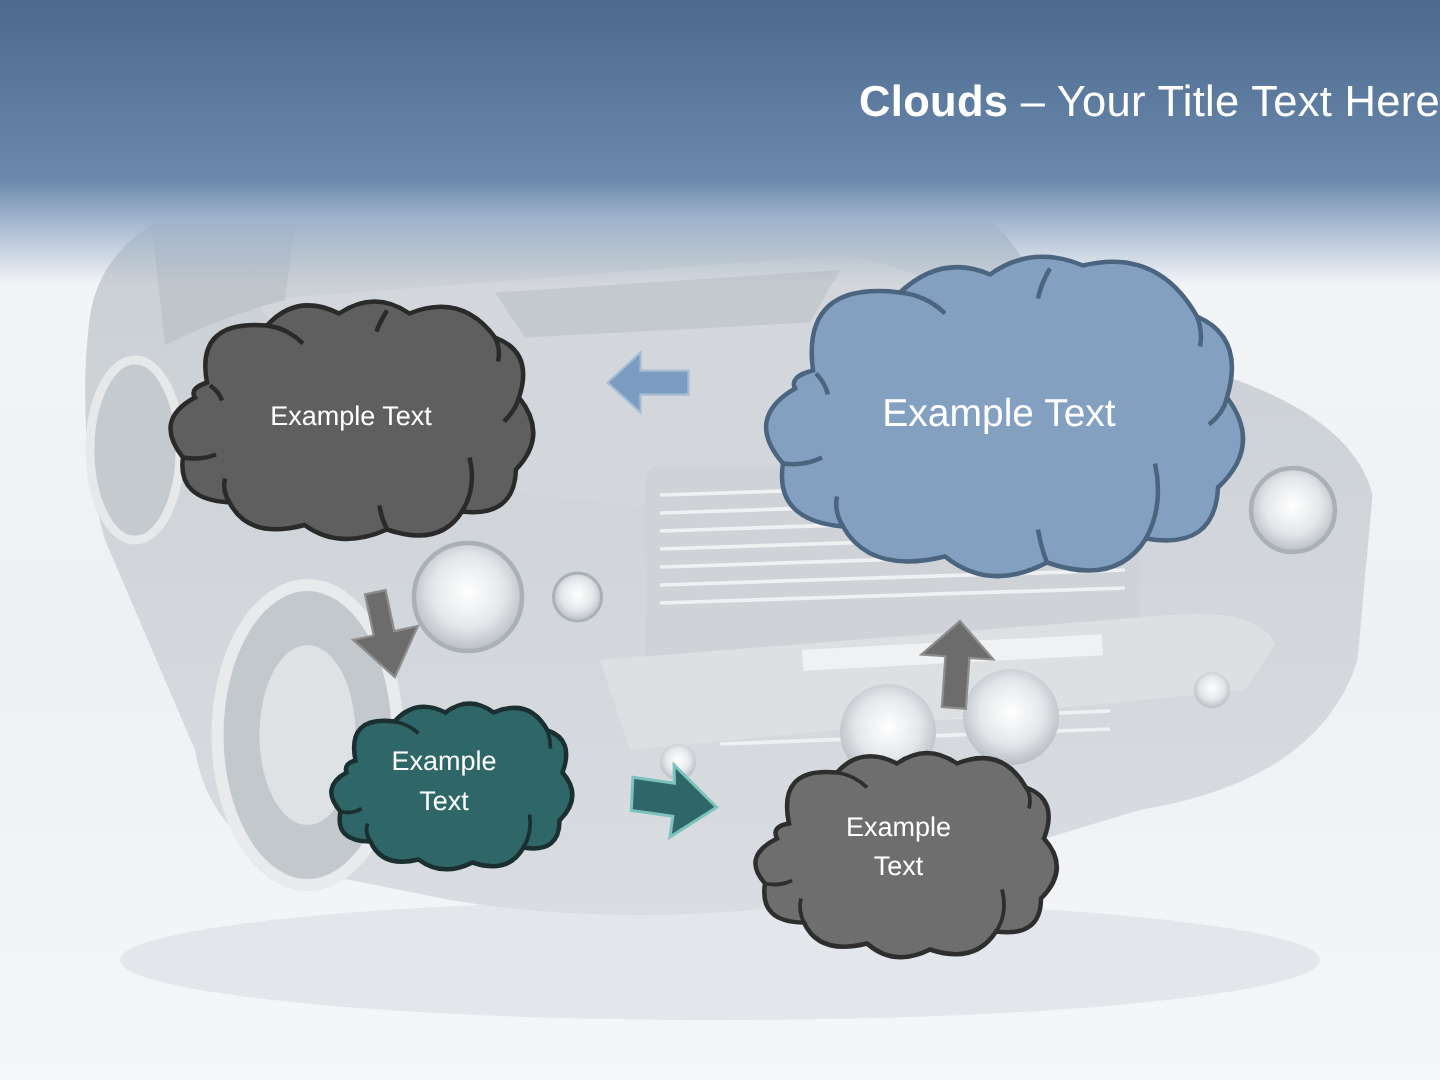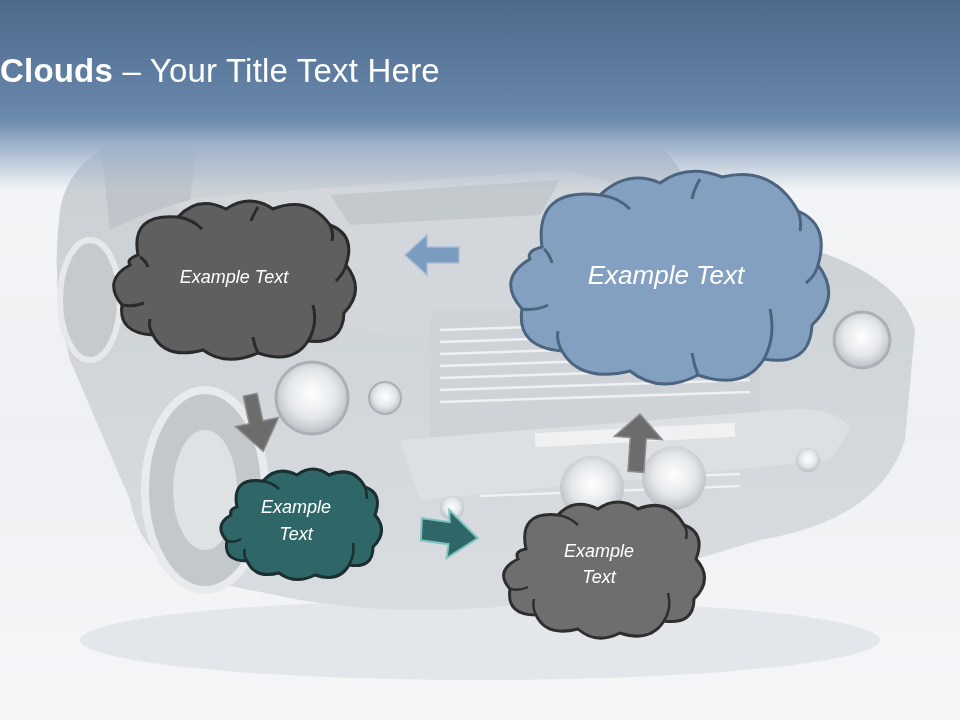--- a/index.html
+++ b/index.html
@@ -2,29 +2,29 @@
 <html><head>
 <meta charset="utf-8">
 <style>
   html, body { margin:0; padding:0; }
   body { width:960px; height:720px; position:relative; overflow:hidden;
          font-family:"Liberation Sans", sans-serif; background:#f3f5f8; }
   .slide { position:absolute; inset:0; overflow:hidden;
            background: linear-gradient(#f6f7f9 0%, #eef0f3 60%, #f4f6f8 100%); }
   .header { position:absolute; left:0; top:0; width:960px; height:190px;
             background: linear-gradient(#4d6a8c 0px, #6a89ad 120px, #9fb3cb 145px, rgba(240,243,247,0.0) 190px); z-index:2; }
-  .title { position:absolute; left:0; top:52px; width:960px; text-align:left;
-           color:#ffffff; font-size:33px; z-index:3; letter-spacing:0.2px; }
+  .title { position:absolute; left:0; top:52px; width:960px; text-align:right;
+           color:#ffffff; font-size:29px; z-index:3; letter-spacing:0.2px; }
   .title b { font-weight:bold; }
   .car { position:absolute; left:0; top:0; width:960px; height:720px; z-index:1; }
   .cloud { position:absolute; z-index:4; }
   .cloud svg { position:absolute; left:0; top:0; width:100%; height:100%; overflow:visible; }
   .cloud .txt { position:absolute; left:0; top:0; width:100%; height:100%;
                 display:flex; align-items:center; justify-content:center; text-align:center;
-                color:#ffffff; font-style:italic; z-index:2; line-height:1.45; }
+                color:#ffffff; z-index:2; line-height:1.45; }
   .arrow { position:absolute; z-index:4; }
 </style>
 </head>
 <body>
 
 <div class="slide">
 
   <svg class="car" viewBox="0 0 960 720">
     <defs>
       <radialGradient id="lamp" cx="50%" cy="45%" r="55%">

